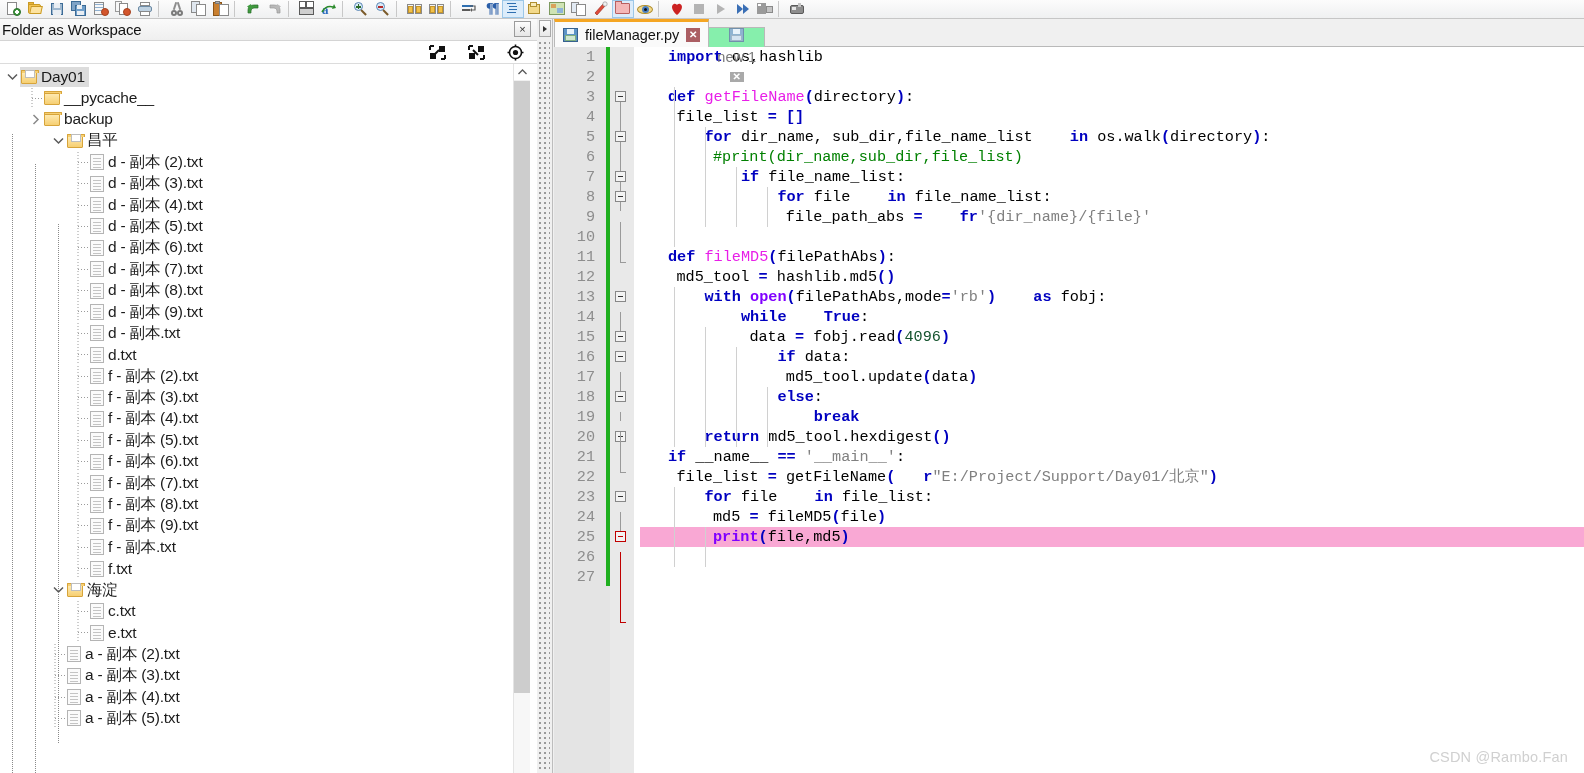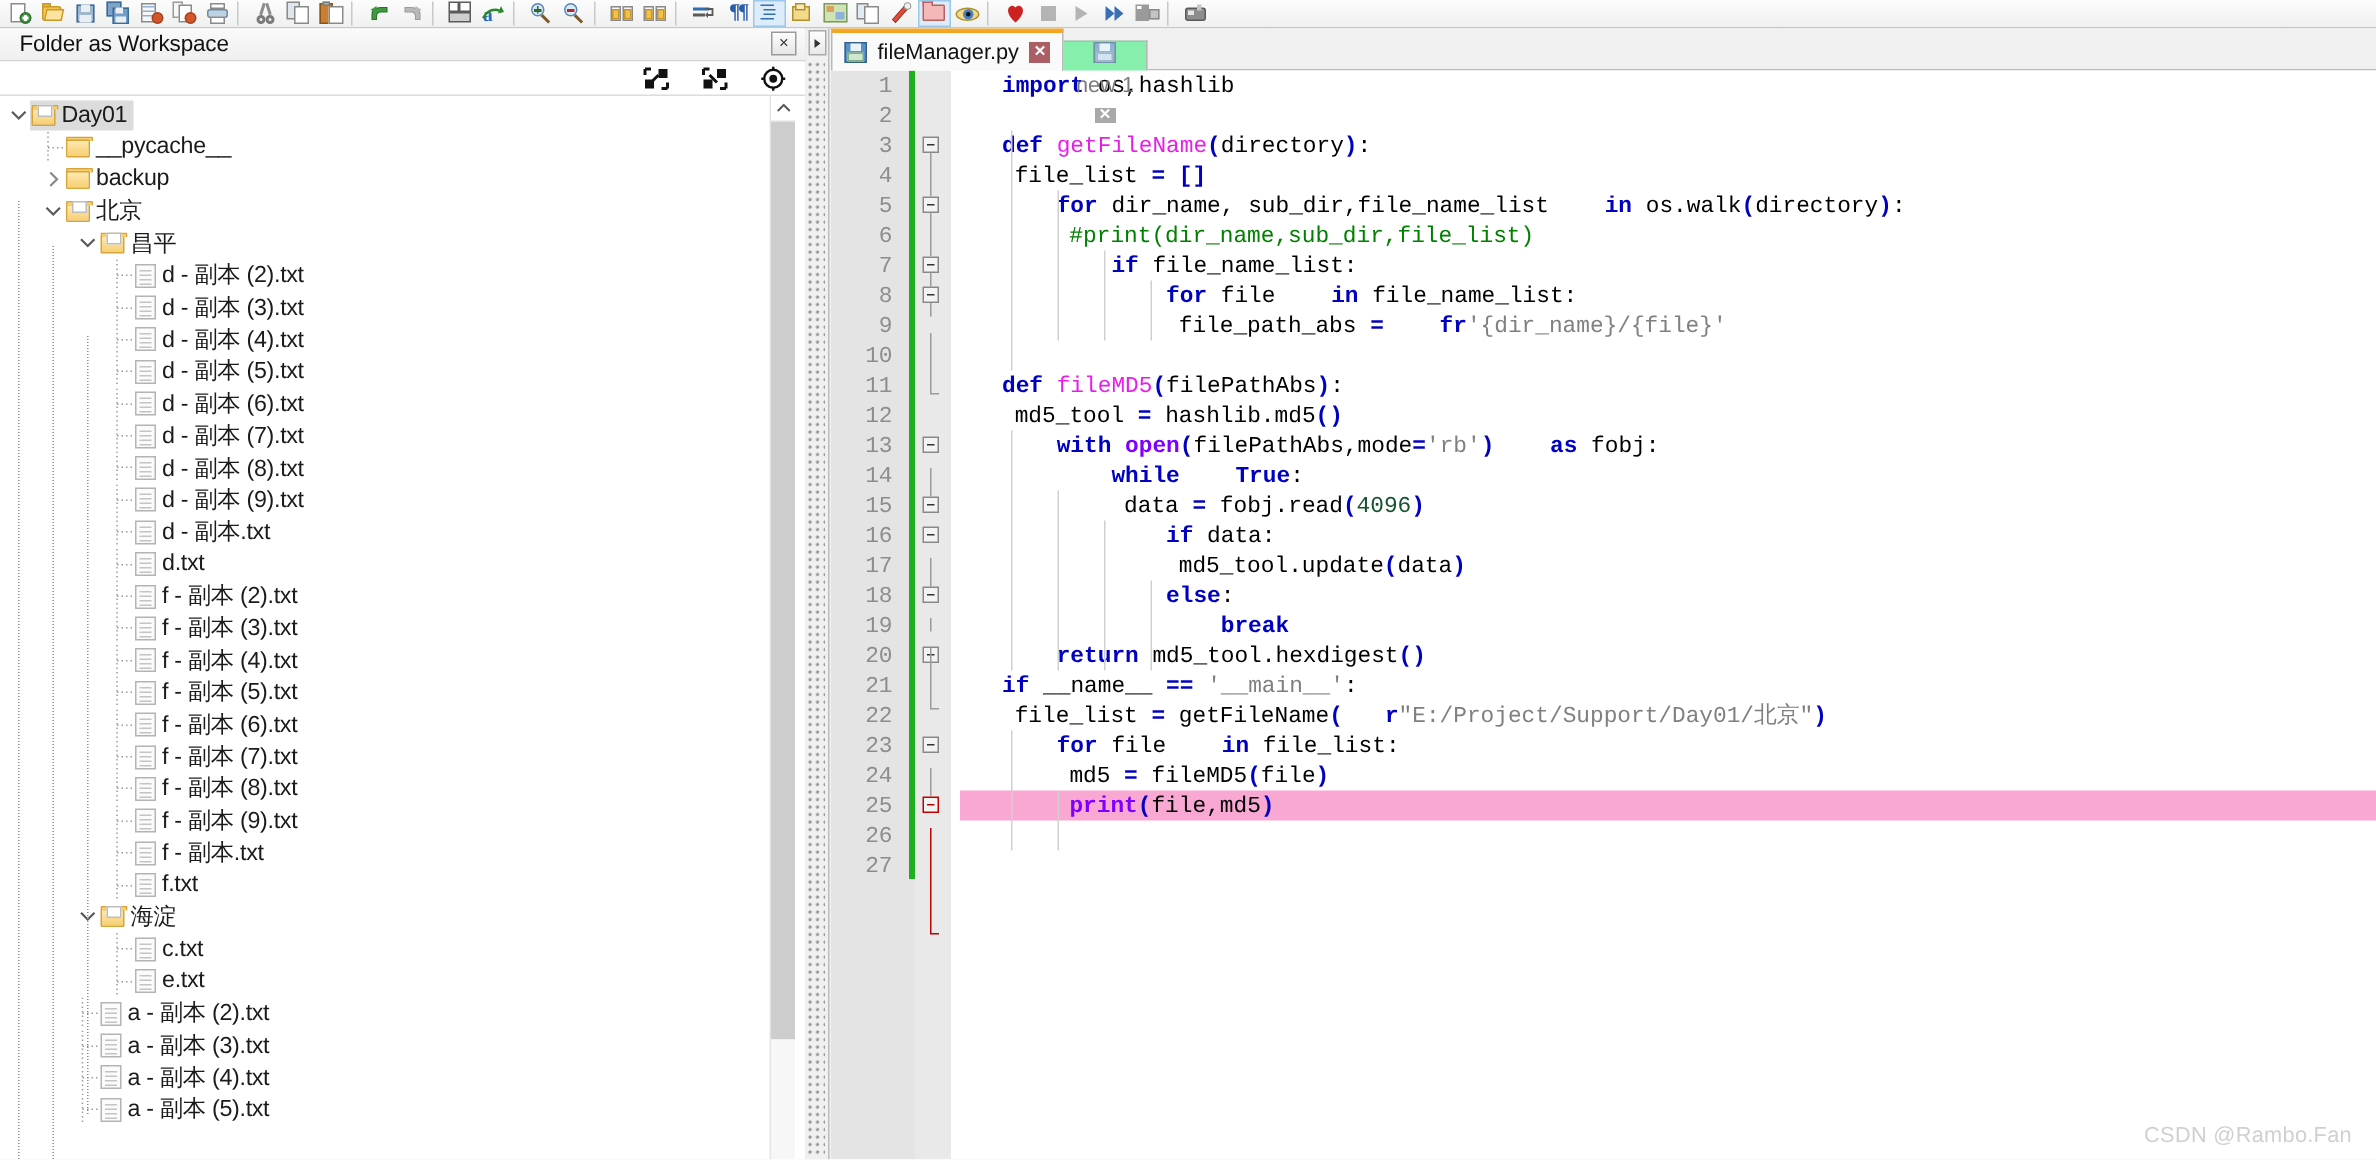--- a/index.html
+++ b/index.html
@@ -59,21 +59,20 @@
     position: relative;
     height: 22px; width: 537px;
     background: linear-gradient(#fafafa,#efefef);
     border-bottom: 1px solid #d4d4d4;
     display: flex; align-items: center;
   }
   #panel-title-text {
     font-size: 15px; color: #111; padding-left: 2px;
     font-family: "Liberation Sans", sans-serif;
     letter-spacing: -0.1px;
-    margin-left: 11px;
   }
   #panel-close {
     position: absolute; right: 6px; top: 2px;
     width: 17px; height: 16px;
     border: 1px solid #9b9b9b;
     background: linear-gradient(#fdfdfd,#e6e6e6);
     display:flex; align-items:center; justify-content:center;
     font-size: 11px; color: #333; line-height: 1;
   }
   #panel-toolbar {
@@ -688,36 +687,20 @@
               <svg width="8" height="11" viewBox="0 0 8 11">
                 <path d="M1.5 1 L6 5.5 L1.5 10" stroke="#8a8a8a" stroke-width="1.5" fill="none"></path>
               </svg>
             </span>
             <span class="lbl-wrap">
               <span class="i-folder">
                 <span class="tab"></span>
                 <span class="body"></span>
               </span>
               <span class="lbl">backup</span>
-            </span>
-          </div>
-          <div class="node">
-            <span class="spacer" style="width: 28px;"></span>
-            <span class="arrow">
-              <svg width="11" height="8" viewBox="0 0 11 8">
-                <path d="M1 1.5 L5.5 6 L10 1.5" stroke="#5a5a5a" stroke-width="1.5" fill="none"></path>
-              </svg>
-            </span>
-            <span class="lbl-wrap">
-              <span class="i-folder open">
-                <span class="body"></span>
-                <span class="tab"></span>
-                <span class="sheet"></span>
-              </span>
-              <span class="lbl">北京</span>
             </span>
           </div>
           <div class="node">
             <span class="spacer" style="width: 51px;"></span>
             <span class="arrow">
               <svg width="11" height="8" viewBox="0 0 11 8">
                 <path d="M1 1.5 L5.5 6 L10 1.5" stroke="#5a5a5a" stroke-width="1.5" fill="none"></path>
               </svg>
             </span>
             <span class="lbl-wrap">

